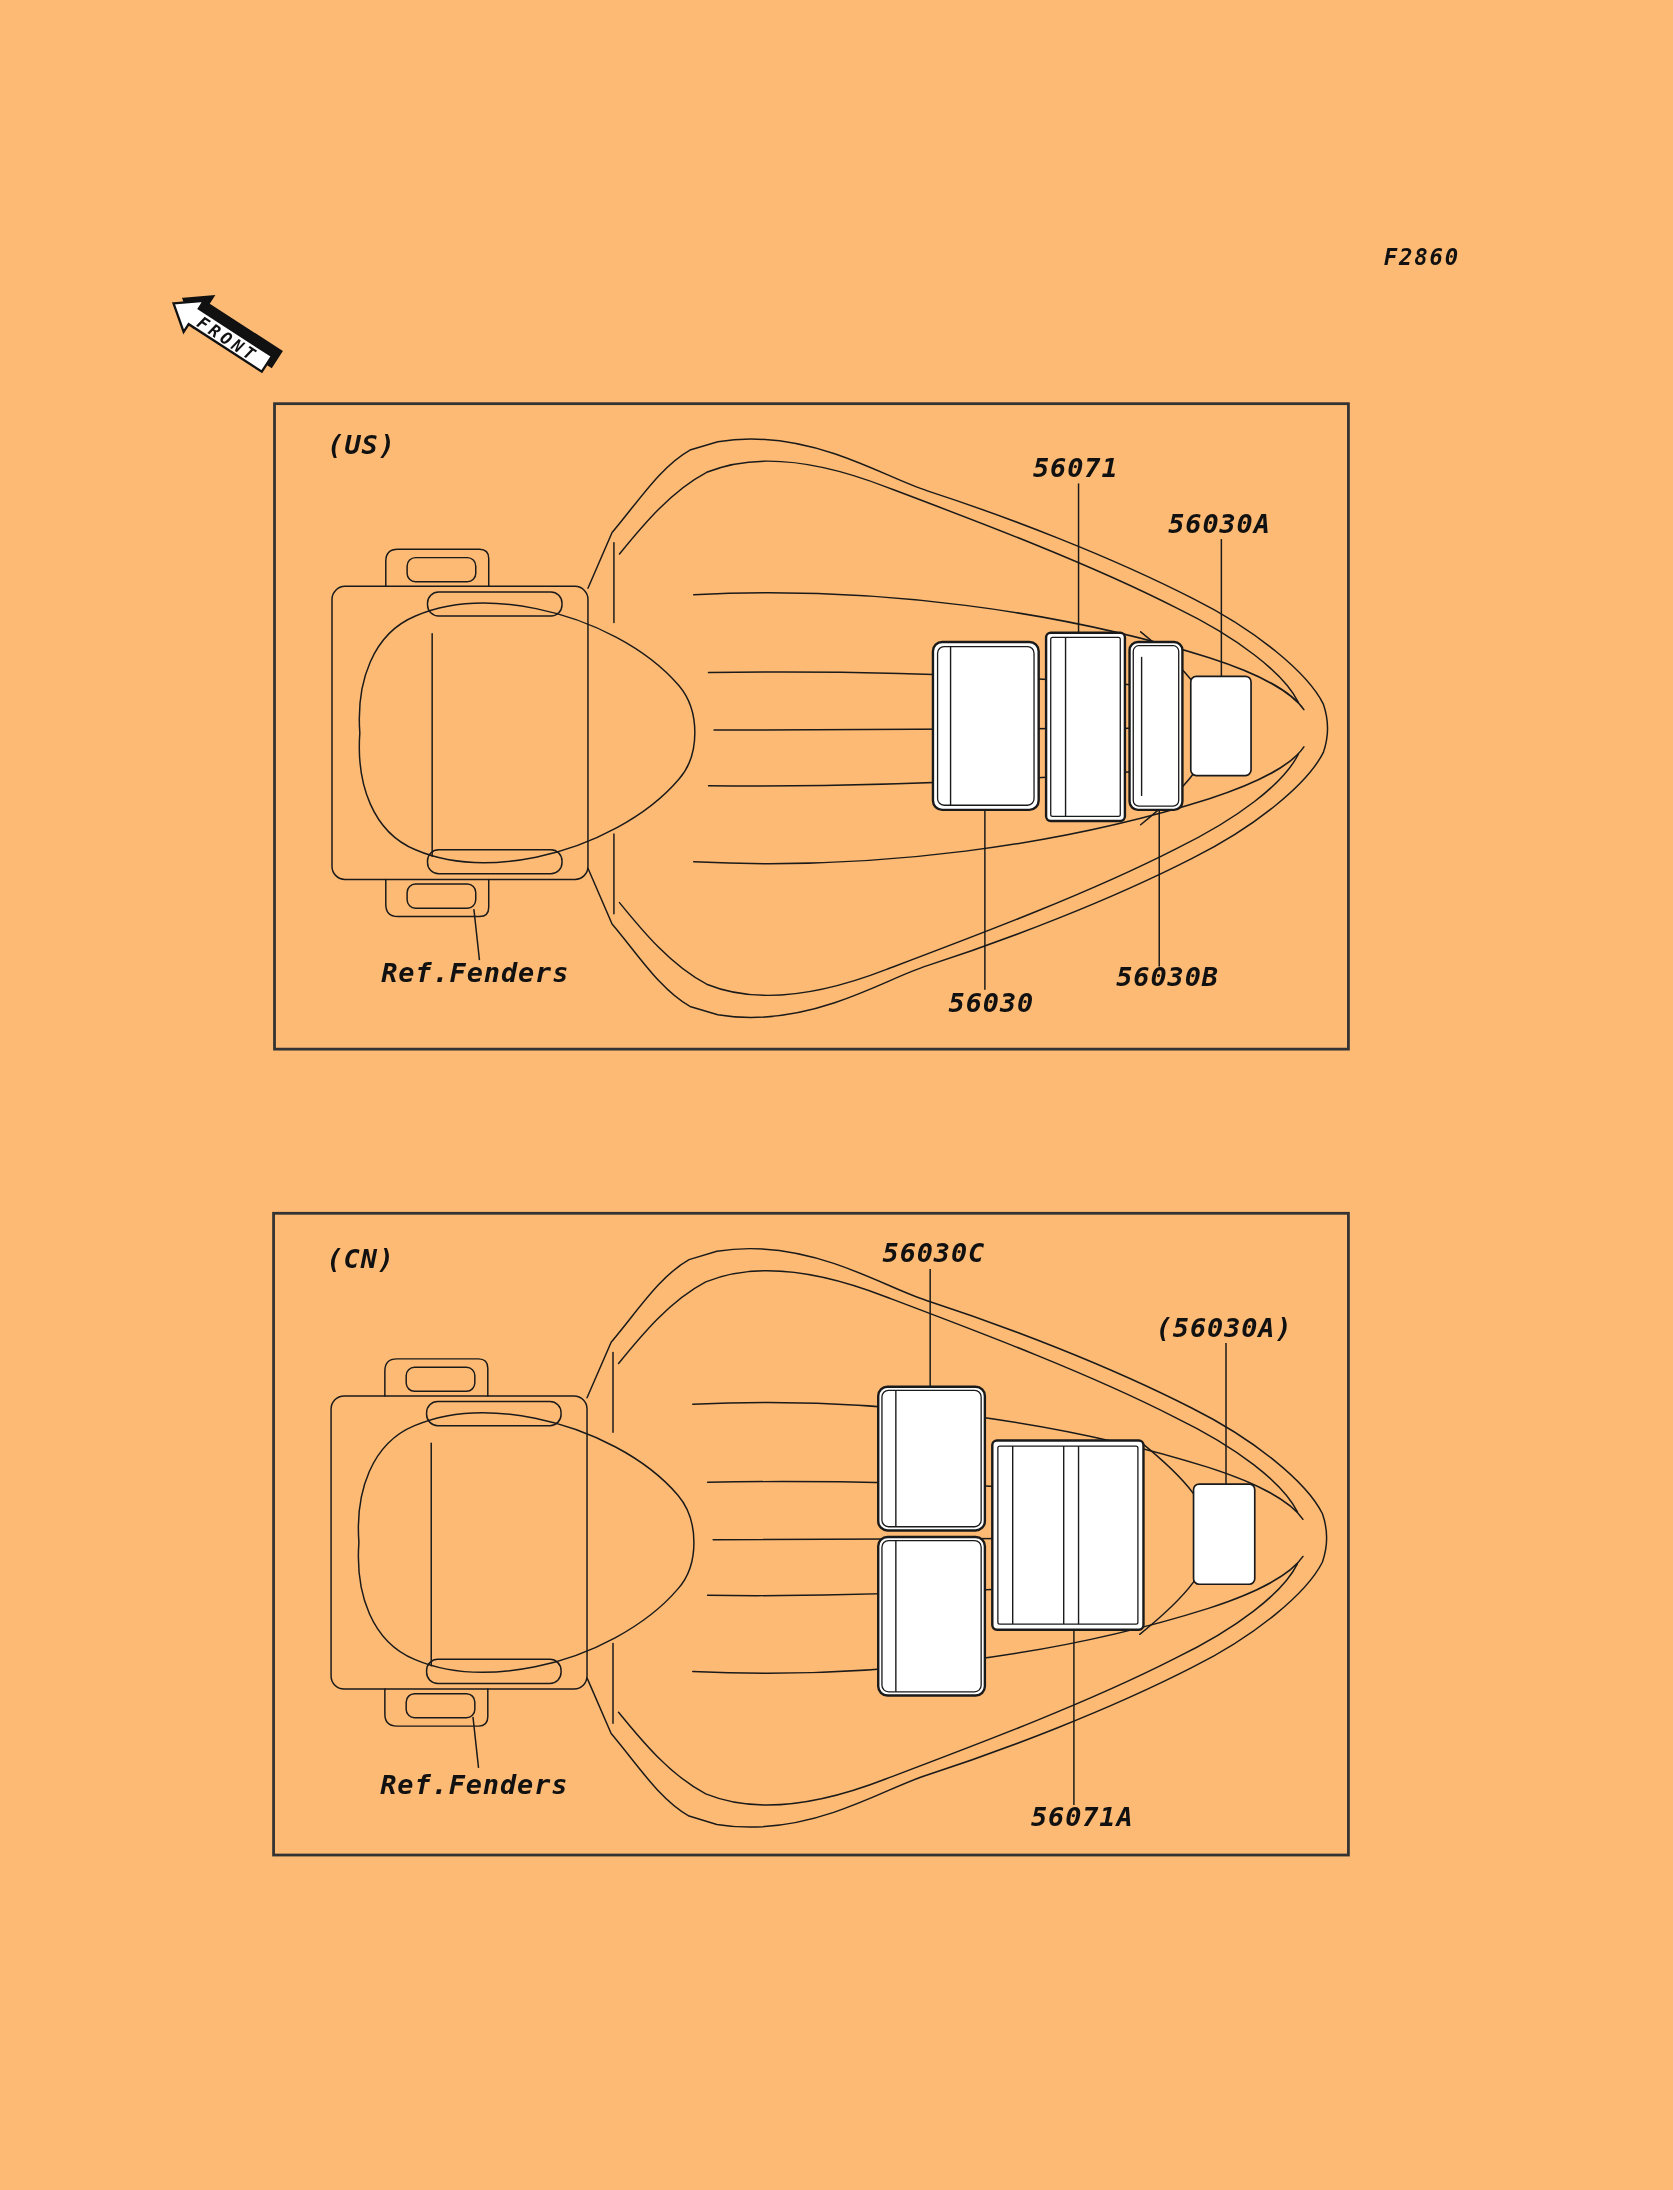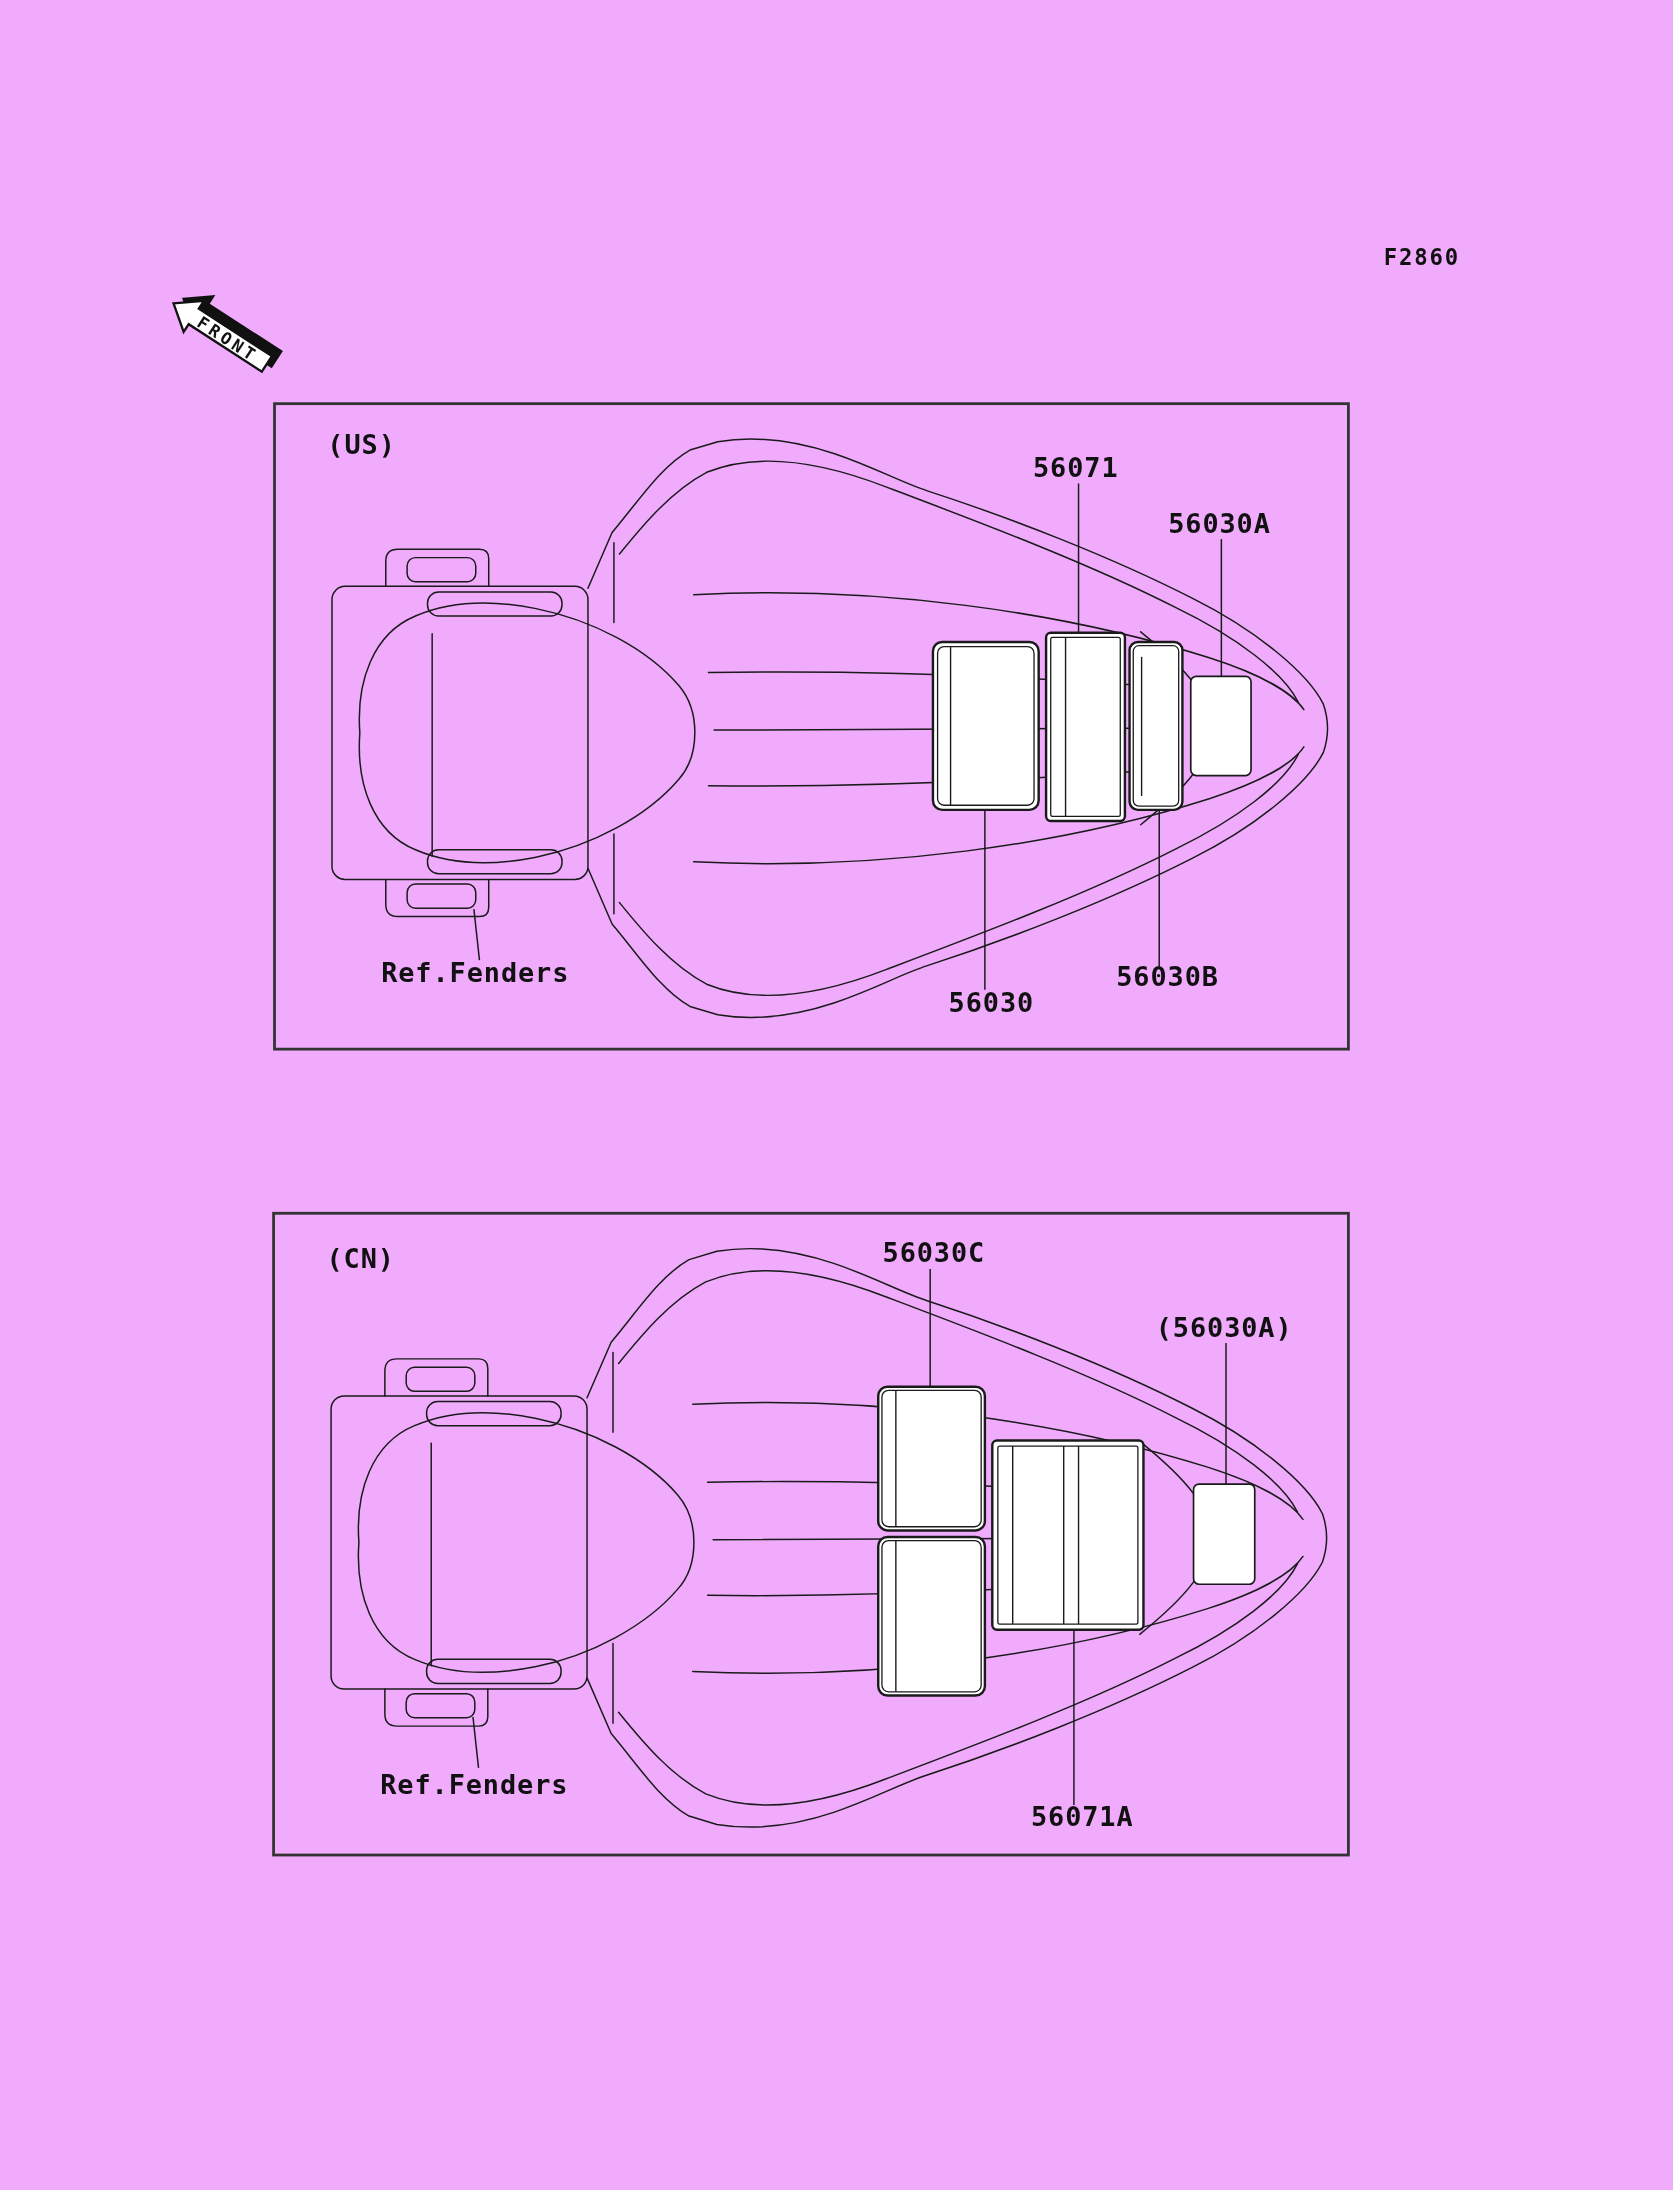--- a/index.html
+++ b/index.html
@@ -1,20 +1,21 @@
 <!DOCTYPE html>
 <html style="font-size:15px"><head>
 <meta charset="utf-8">
 <style>
   html,body{margin:0;padding:0;background:#fff;}
   .page{
     position:relative;
     width:1673px;height:2191px;
-    background:#f0abfc;
+    background:#fdba74;
     font-family:"DejaVu Sans Mono","Liberation Mono",monospace;
+    font-style:italic;
   }
   svg{display:block;}
   .pn{
     font-family:"DejaVu Sans Mono","Liberation Mono",monospace;
     font-weight:bold;
     font-size:29px;
     fill:#111;
     letter-spacing:1px;
   }
   .fig{font-size:24px;letter-spacing:2px;}

